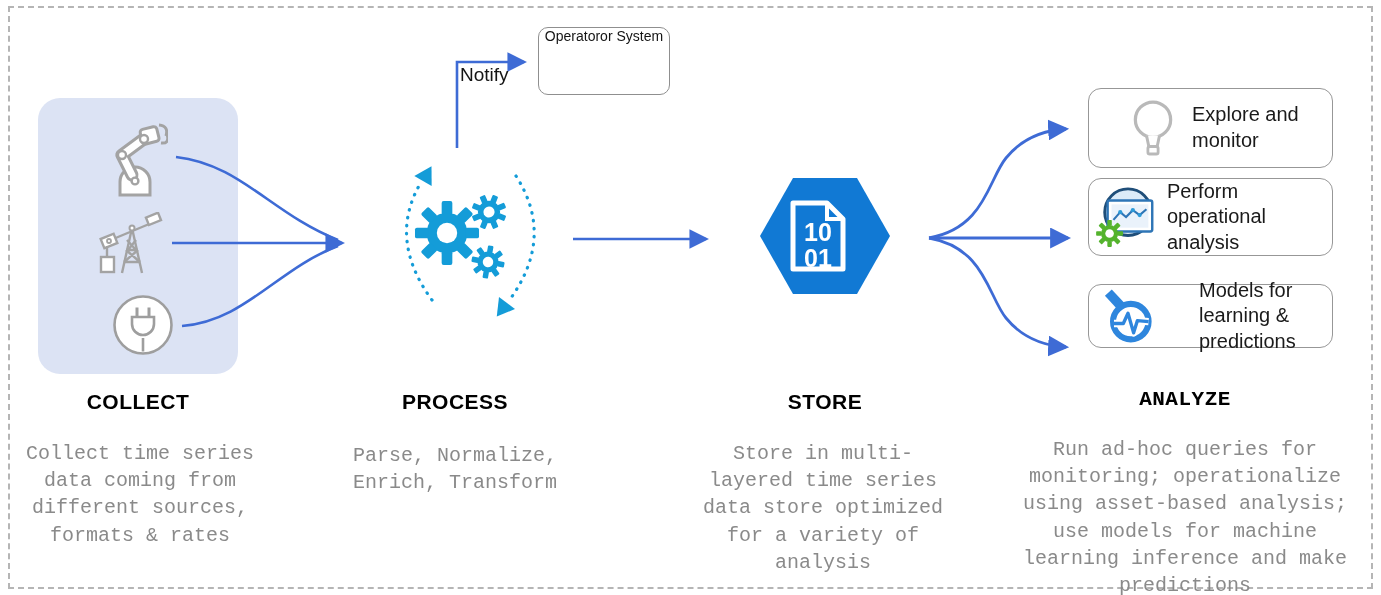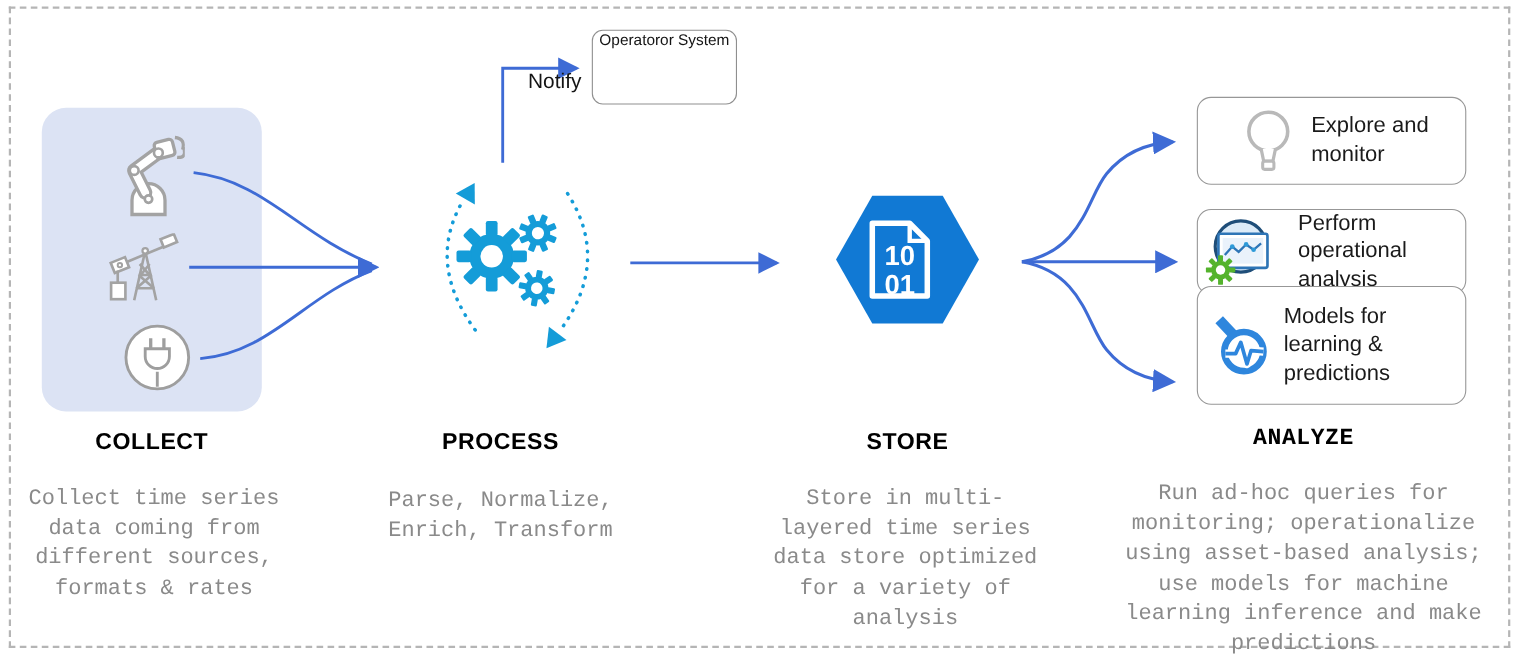--- a/index.html
+++ b/index.html
@@ -15,21 +15,21 @@
   .icon-abs{position:absolute;}
   .overlay{position:absolute;left:0;top:0;width:1381px;height:595px;pointer-events:none;}
   .op-box{
     position:absolute;left:538px;top:27px;width:132px;height:68px;
     border:1.6px solid #8f8f8f;border-radius:10px;background:#fff;
     display:flex;flex-direction:row;justify-content:center;box-sizing:border-box;
     font-size:14px;color:#141414;line-height:1.22;
   }
   .notify-label{
     position:absolute;left:460px;top:64px;width:72px;
-    font-size:19px;color:#141414;padding-left:20px;
+    font-size:19px;color:#141414;
   }
   .an-box{
     position:absolute;left:1088px;width:245px;border:1.6px solid #979797;border-radius:13px;
     background:#fff;display:flex;align-items:center;box-sizing:border-box;
   }
   .an-box .ic{width:78px;display:flex;justify-content:center;align-items:center;flex:0 0 78px;}
   .an-box .lbl{font-size:20px;color:#1a1a1a;line-height:1.28;width:152px;}
   .stage-title{
     position:absolute;top:390px;text-align:center;font-weight:bold;font-size:21px;
     color:#000000;letter-spacing:.5px;
@@ -153,37 +153,37 @@
     <div class="ic">
       <svg width="52" height="62" viewBox="0 0 56 64">
         <circle cx="28" cy="23" r="19" fill="#fff" stroke="#b9b9b9" stroke-width="3.5"></circle>
         <path d="M21,40 L23.5,52 H32.5 L35,40" fill="#fff" stroke="#b9b9b9" stroke-width="3.2" stroke-linejoin="round"></path>
         <rect x="22.5" y="52" width="11" height="8" rx="2" fill="#fff" stroke="#b9b9b9" stroke-width="3"></rect>
       </svg>
     </div>
     <div class="lbl">Explore and monitor</div>
   </div>
 
-  <div class="an-box" style="top:190px;height:78px;justify-content:space-between;">
+  <div class="an-box" style="top:178px;height:78px;">
     <div class="ic">
       <svg width="64" height="64" viewBox="0 0 66 64">
         <circle cx="33" cy="27" r="24" fill="#dcebf8" stroke="#1f4e79" stroke-width="3"></circle>
         <rect x="12" y="15" width="46" height="32" rx="2" fill="#fff" stroke="#2e75b6" stroke-width="2.5"></rect>
         <rect x="16" y="19" width="38" height="24" fill="#eaf2fb"></rect>
         <polyline points="18,35 25,27 31,32 38,25 45,30 52,24" fill="none" stroke="#2e75b6" stroke-width="2.2"></polyline>
         <circle cx="25" cy="27" r="2.2" fill="#2e9ad8"></circle>
         <circle cx="38" cy="25" r="2.2" fill="#2e9ad8"></circle>
         <circle cx="45" cy="30" r="2.2" fill="#2e9ad8"></circle>
         <use href="#gearShape" fill="#54B32D" transform="translate(14,49) scale(0.42)"></use>
       </svg>
     </div>
     <div class="lbl">Perform operational analysis</div>
   </div>
 
-  <div class="an-box" style="top:260px;height:108px;">
+  <div class="an-box" style="top:284px;height:64px;gap:32px;">
     <div class="ic">
       <svg width="58" height="64" viewBox="0 0 62 64">
         <line x1="10" y1="7" x2="23" y2="21" stroke="#2E86DD" stroke-width="10"></line>
         <circle cx="34" cy="38" r="19" fill="none" stroke="#2E86DD" stroke-width="6.5"></circle>
         <polyline points="16,40 26,40 31,29 37,50 41,37 53,38" fill="none" stroke="#fff" stroke-width="8" stroke-linejoin="round"></polyline>
         <polyline points="16,40 26,40 31,29 37,50 41,37 53,38" fill="none" stroke="#2E86DD" stroke-width="3.6" stroke-linejoin="round"></polyline>
       </svg>
     </div>
     <div class="lbl">Models for learning &amp; predictions</div>
   </div>

